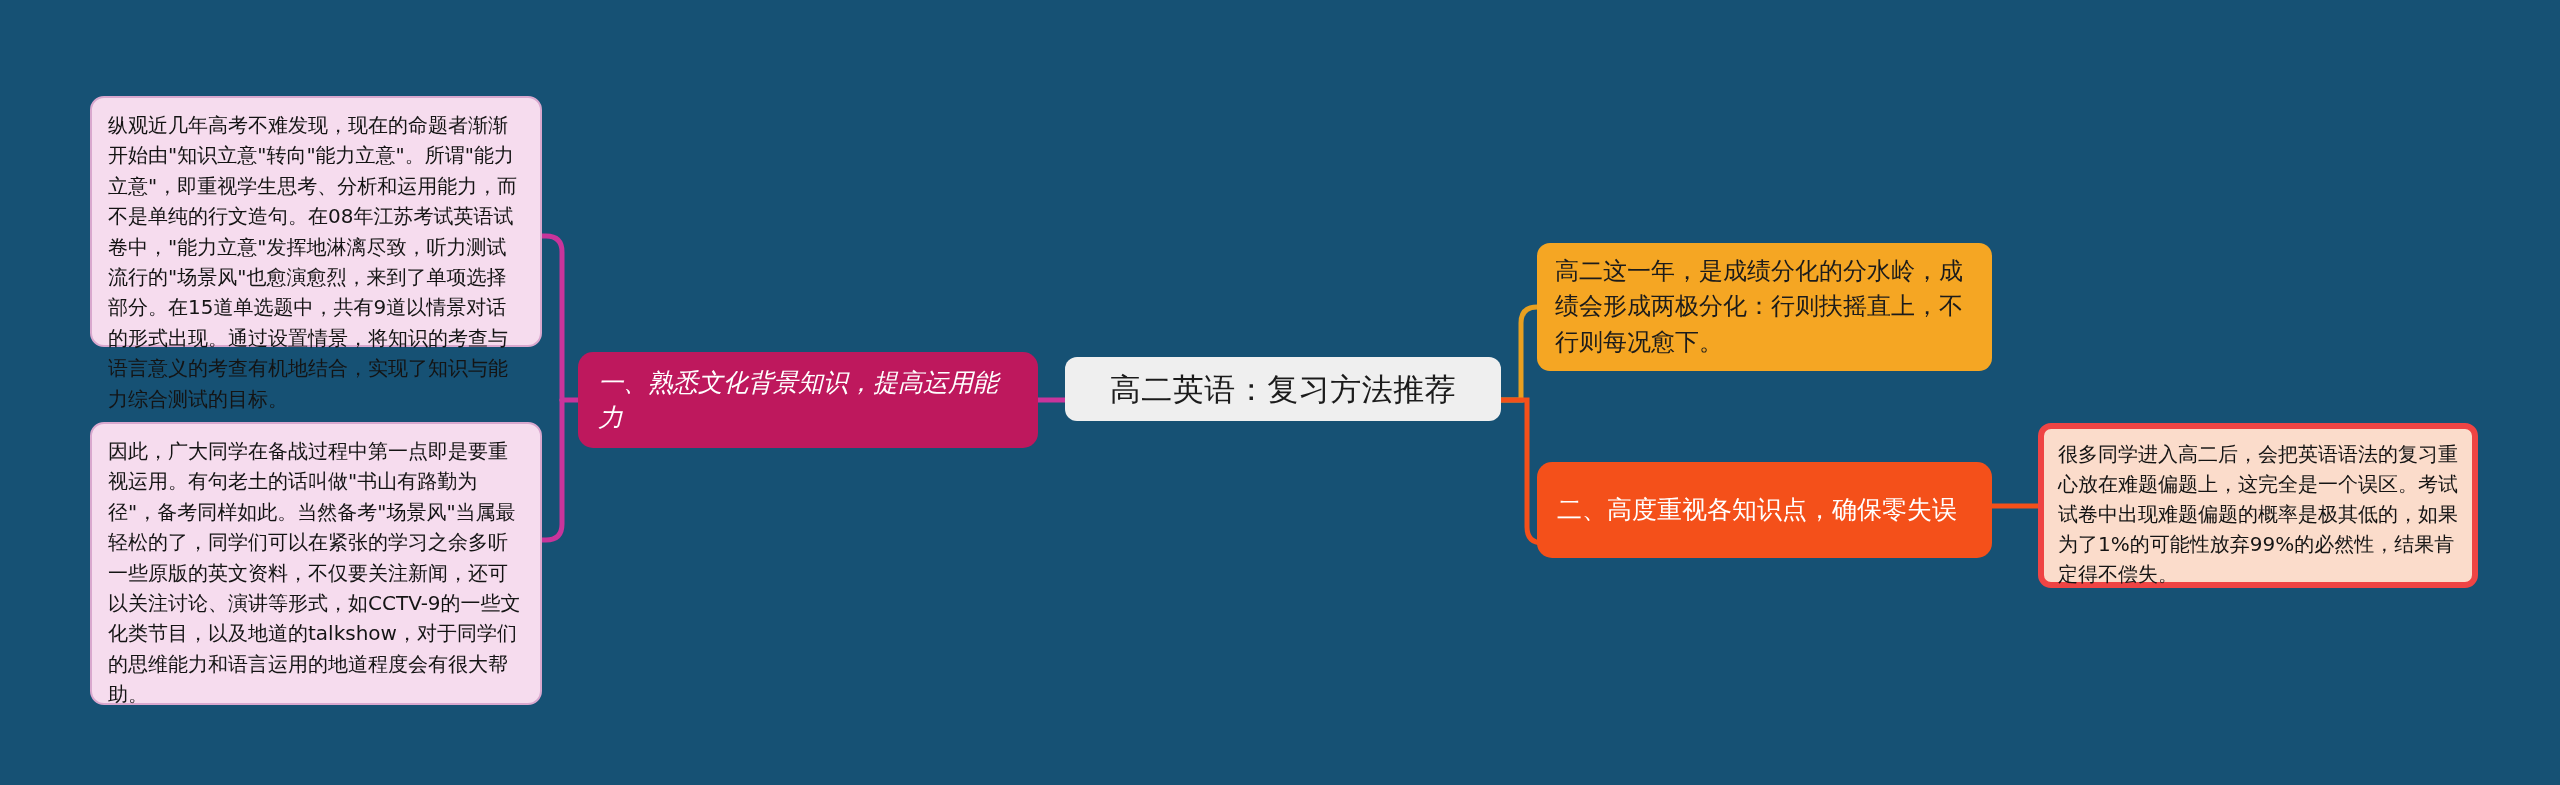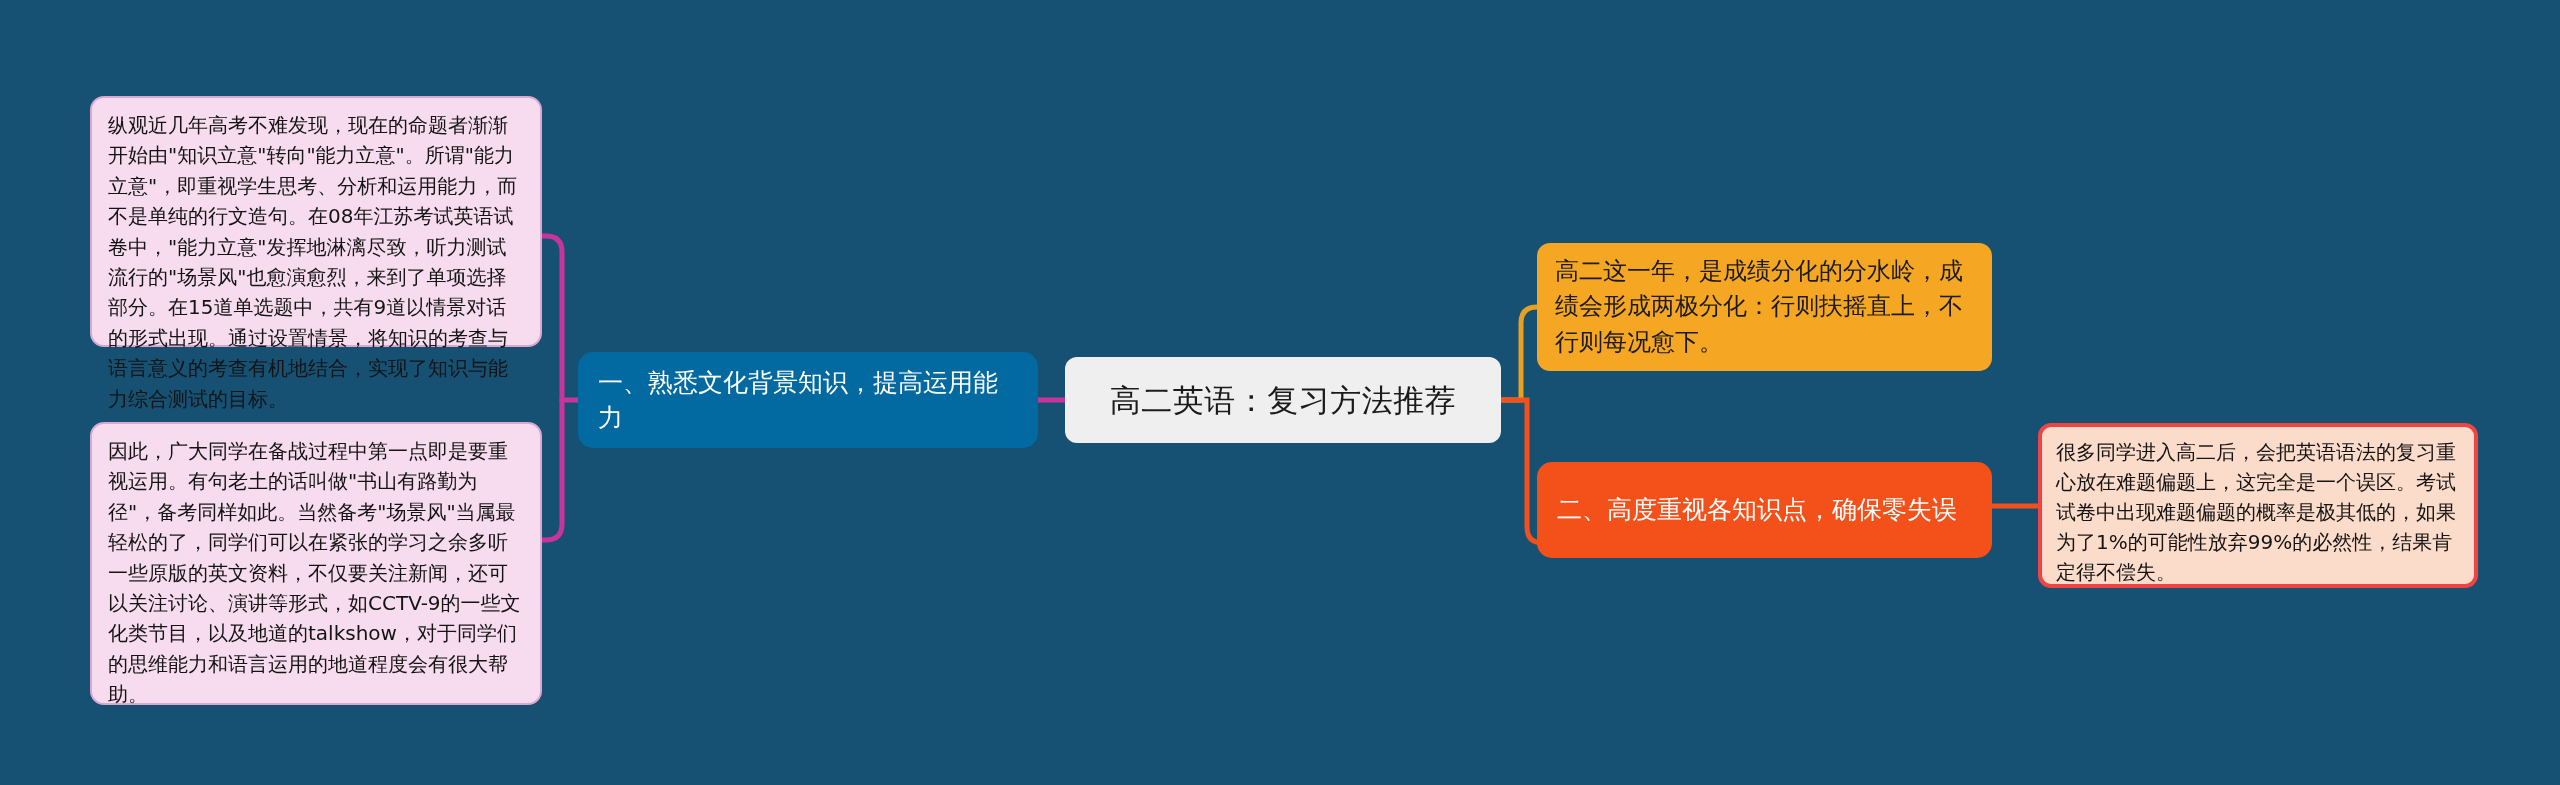--- a/index.html
+++ b/index.html
@@ -39,41 +39,42 @@
     display: block;
     width: 100%;
     line-height: 1.42;
   }
 
   
   #root-node {
     left: 1065px;
     top: 357px;
     width: 436px;
-    height: 86px;
+    height: 64px;
     background: #EFEFEF;
     border-radius: 12px;
     justify-content: center;
   }
   #root-node .txt {
     color: #1b1b1b;
     font-size: 31px;
     text-align: center;
     letter-spacing: 0.5px;
   }
 
   
   #branch-one {
     left: 578px;
     top: 352px;
     width: 460px;
     height: 96px;
-    background: #0369a1;
+    background: #be185d;
     border-radius: 15px;
     padding: 0 20px;
+    font-style: italic;
   }
   #branch-one .txt {
     color: #ffffff;
     font-size: 25px;
   }
 
   
   #branch-two {
     left: 1537px;
     top: 462px;
@@ -133,21 +134,21 @@
   }
 
   
   #peach-note {
     position: absolute;
     left: 2038px;
     top: 423px;
     width: 440px;
     height: 165px;
     background: #FBDCCB;
-    border: 4px solid #ef4444;
+    border: 6px solid #ef4444;
     border-radius: 13px;
     padding: 10px 14px;
   }
   #peach-note .txt {
     color: #141414;
     font-size: 20px;
     line-height: 1.5;
     text-align: justify;
     text-justify: inter-ideograph;
   }

